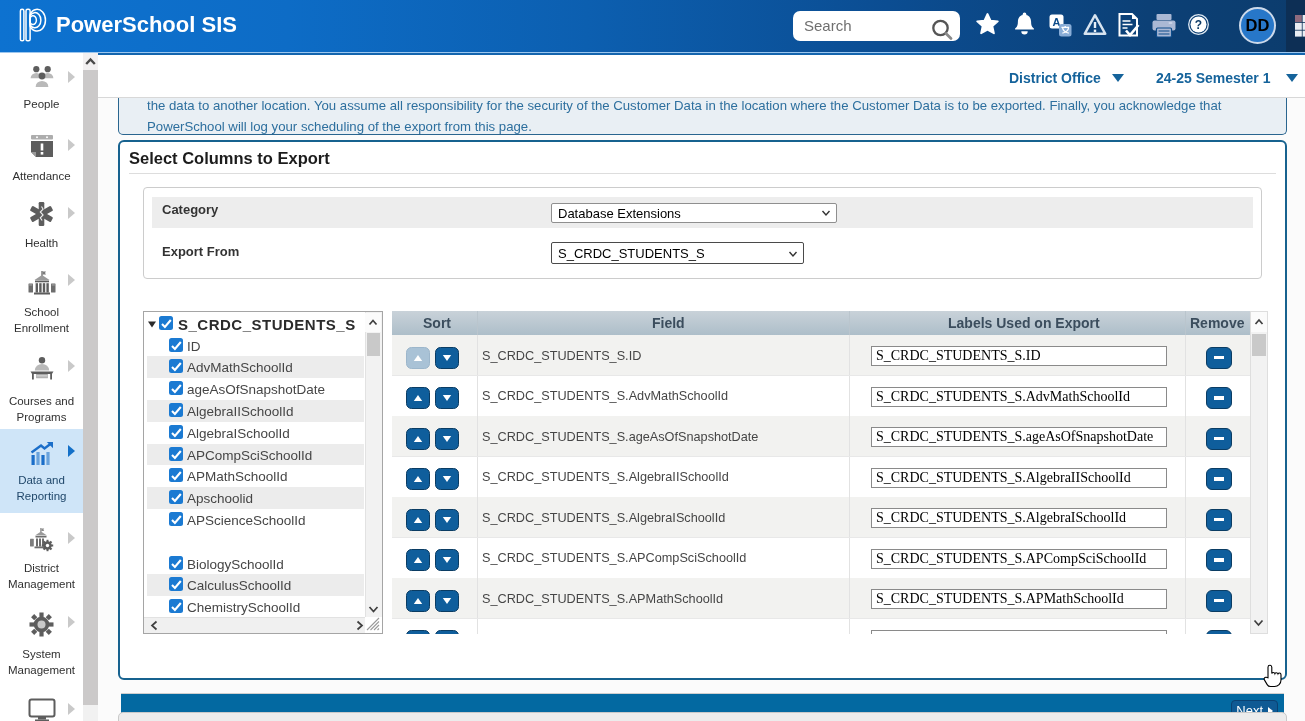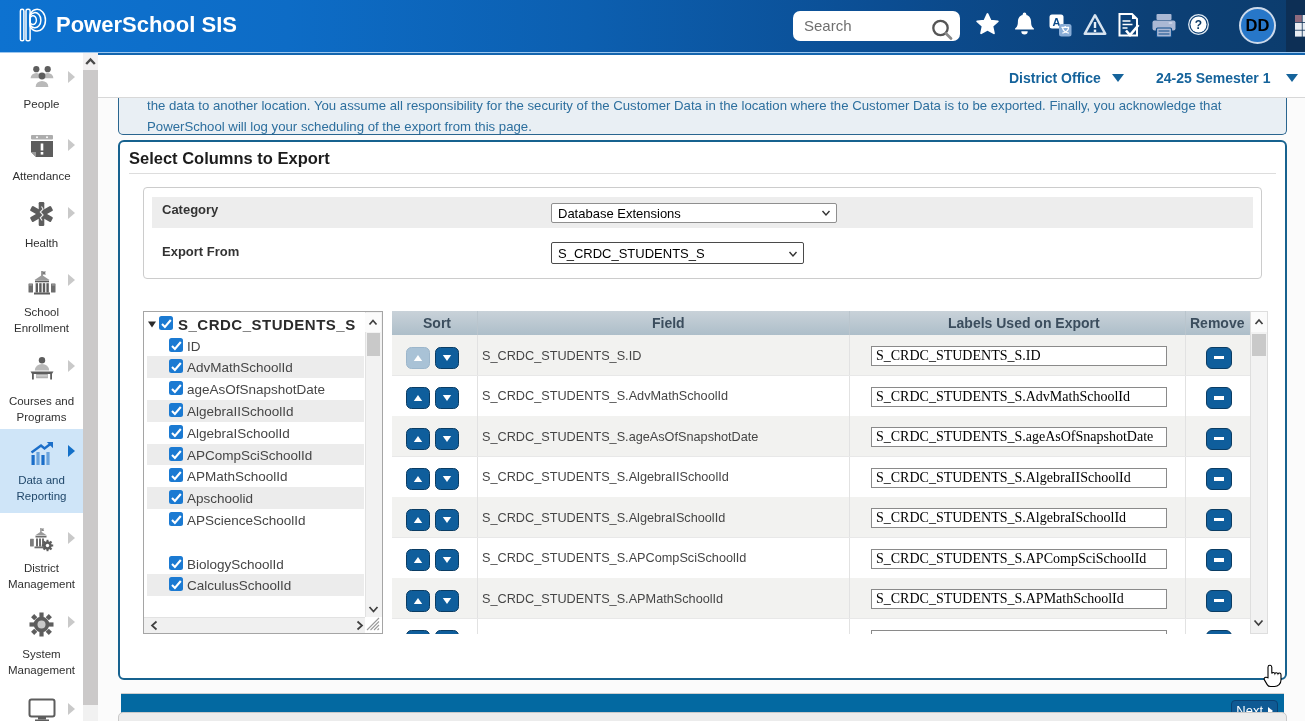--- a/index.html
+++ b/index.html
@@ -431,20 +431,28 @@
 <span class="tlabel">BiologySchoolId</span>
 </div>
 <div class="trow alt" style="top:262.30000000000007px;">
 <span class="cb" style="left:22px;">
               <svg width="14" height="14" viewBox="0 0 14 14">
                 <path d="M3 7 L5.9 9.9 L11.8 3" fill="none" stroke="#fff" stroke-width="2.1"></path>
               </svg>
             </span>
 <span class="tlabel">CalculusSchoolId</span>
 </div>
+<div class="trow" style="top:284.1000000000001px;">
+<span class="cb" style="left:22px;">
+              <svg width="14" height="14" viewBox="0 0 14 14">
+                <path d="M3 7 L5.9 9.9 L11.8 3" fill="none" stroke="#fff" stroke-width="2.1"></path>
+              </svg>
+            </span>
+<span class="tlabel">ChemistrySchoolId</span>
+</div>
 <div class="sbtrough" style="right:0; top:0; width:17px; height:305px; border-left:1px solid #e2e2e2; background:#f2f2f2;"></div>
 <div class="arrbox" style="right:1px; top:1px; width:16px; height:19px; background:#fbfbfb;"><svg width="16" height="19" viewBox="0 0 16 19">
               <path d="M4.5 11.5 L8 7.5 L11.5 11.5" fill="none" stroke="#3f3f3f" stroke-width="1.7"></path>
             </svg></div>
 <div class="sbthumb" style="right:2px; top:21px; width:13px; height:23px;"></div>
 <svg class="abs" style="right:2px; top:291px;" width="13" height="13" viewBox="0 0 13 13">
             <path d="M2.5 4 L6.5 8.5 L10.5 4" fill="none" stroke="#3f3f3f" stroke-width="1.7"></path>
           </svg>
 <div class="sbtrough" style="left:0; top:305px; width:221px; height:16px; border-top:1px solid #e2e2e2; background:#f0f0f0;"></div>
 <svg class="abs" style="left:4px; top:307px;" width="13" height="13" viewBox="0 0 13 13">

